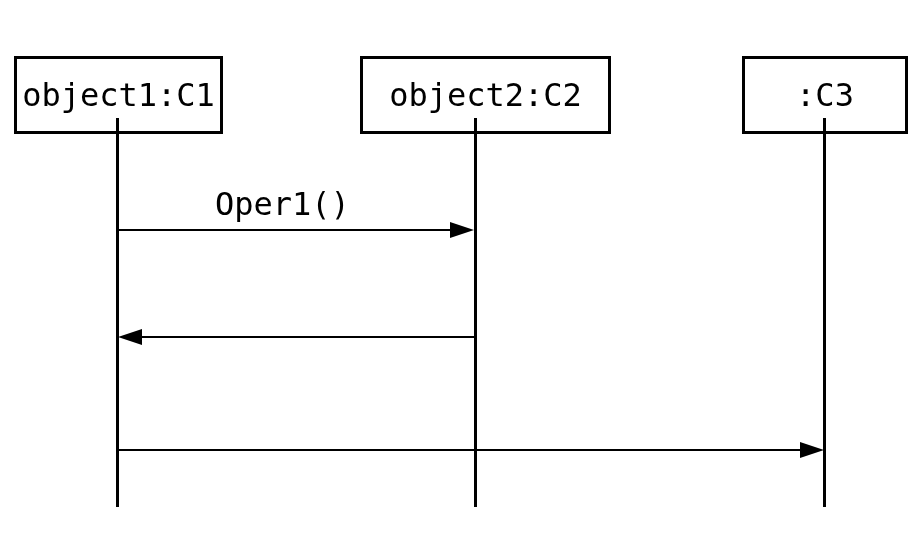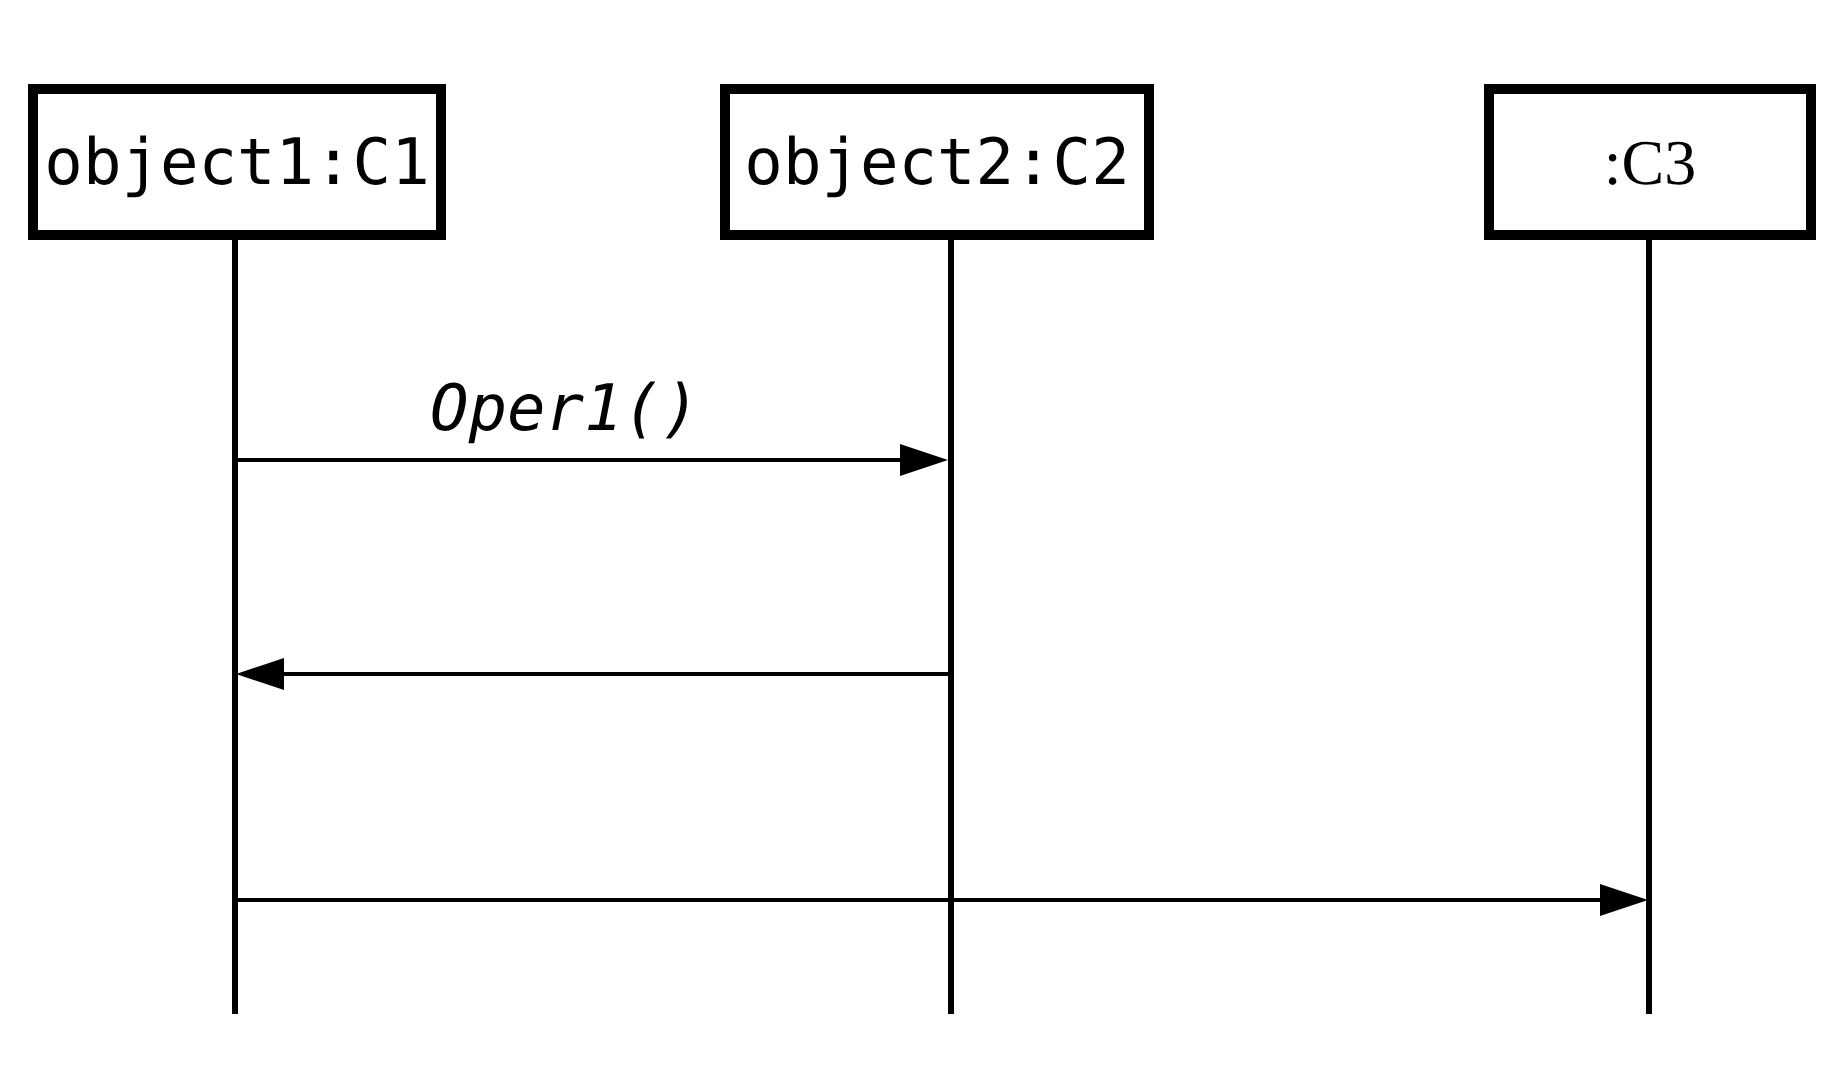--- a/index.html
+++ b/index.html
@@ -11,53 +11,52 @@
     position: relative;
     width: 911px;
     height: 540px;
     background: #ffffff;
     font-family: "DejaVu Sans Mono", "Liberation Mono", monospace;
     color: #000000;
     overflow: hidden;
   }
   .actor-box {
     position: absolute;
-    top: 42px;
+    top: 56px;
     height: 78px;
     box-sizing: border-box;
-    border: 5px solid #000000;
+    border: 3px solid #000000;
     background: #ffffff;
     display: flex;
     align-items: center;
     justify-content: center;
     font-size: 32px;
     line-height: 37px;
     white-space: pre;
   }
   .actor-box.a1 { left: 14px;  width: 209px; }
-  .actor-box.a2 { left: 360px; width: 217px; }
-  .actor-box.a3 { left: 742px; width: 166px; font-family: Liberation Serif, serif; }
+  .actor-box.a2 { left: 360px; width: 251px; }
+  .actor-box.a3 { left: 742px; width: 166px; }
 
   .lifeline {
     position: absolute;
     top: 118px;
     width: 3px;
     height: 389px;
     background: #000000;
   }
   .lifeline.l1 { left: 116px; }
   .lifeline.l2 { left: 474px; }
   .lifeline.l3 { left: 823px; }
 
   .msg-label {
     position: absolute;
     font-size: 32px;
     line-height: 32px;
     white-space: pre;
-    font-style: italic;
   }
   .msg-label.m1 { left: 215px; top: 188px; }
   .msg-label.m2 { left: 173px; top: 285px; }
   .msg-label.m3 { left: 395px; top: 401px; }
 
   .msg-line {
     position: absolute;
     height: 2px;
     background: #000000;
   }

